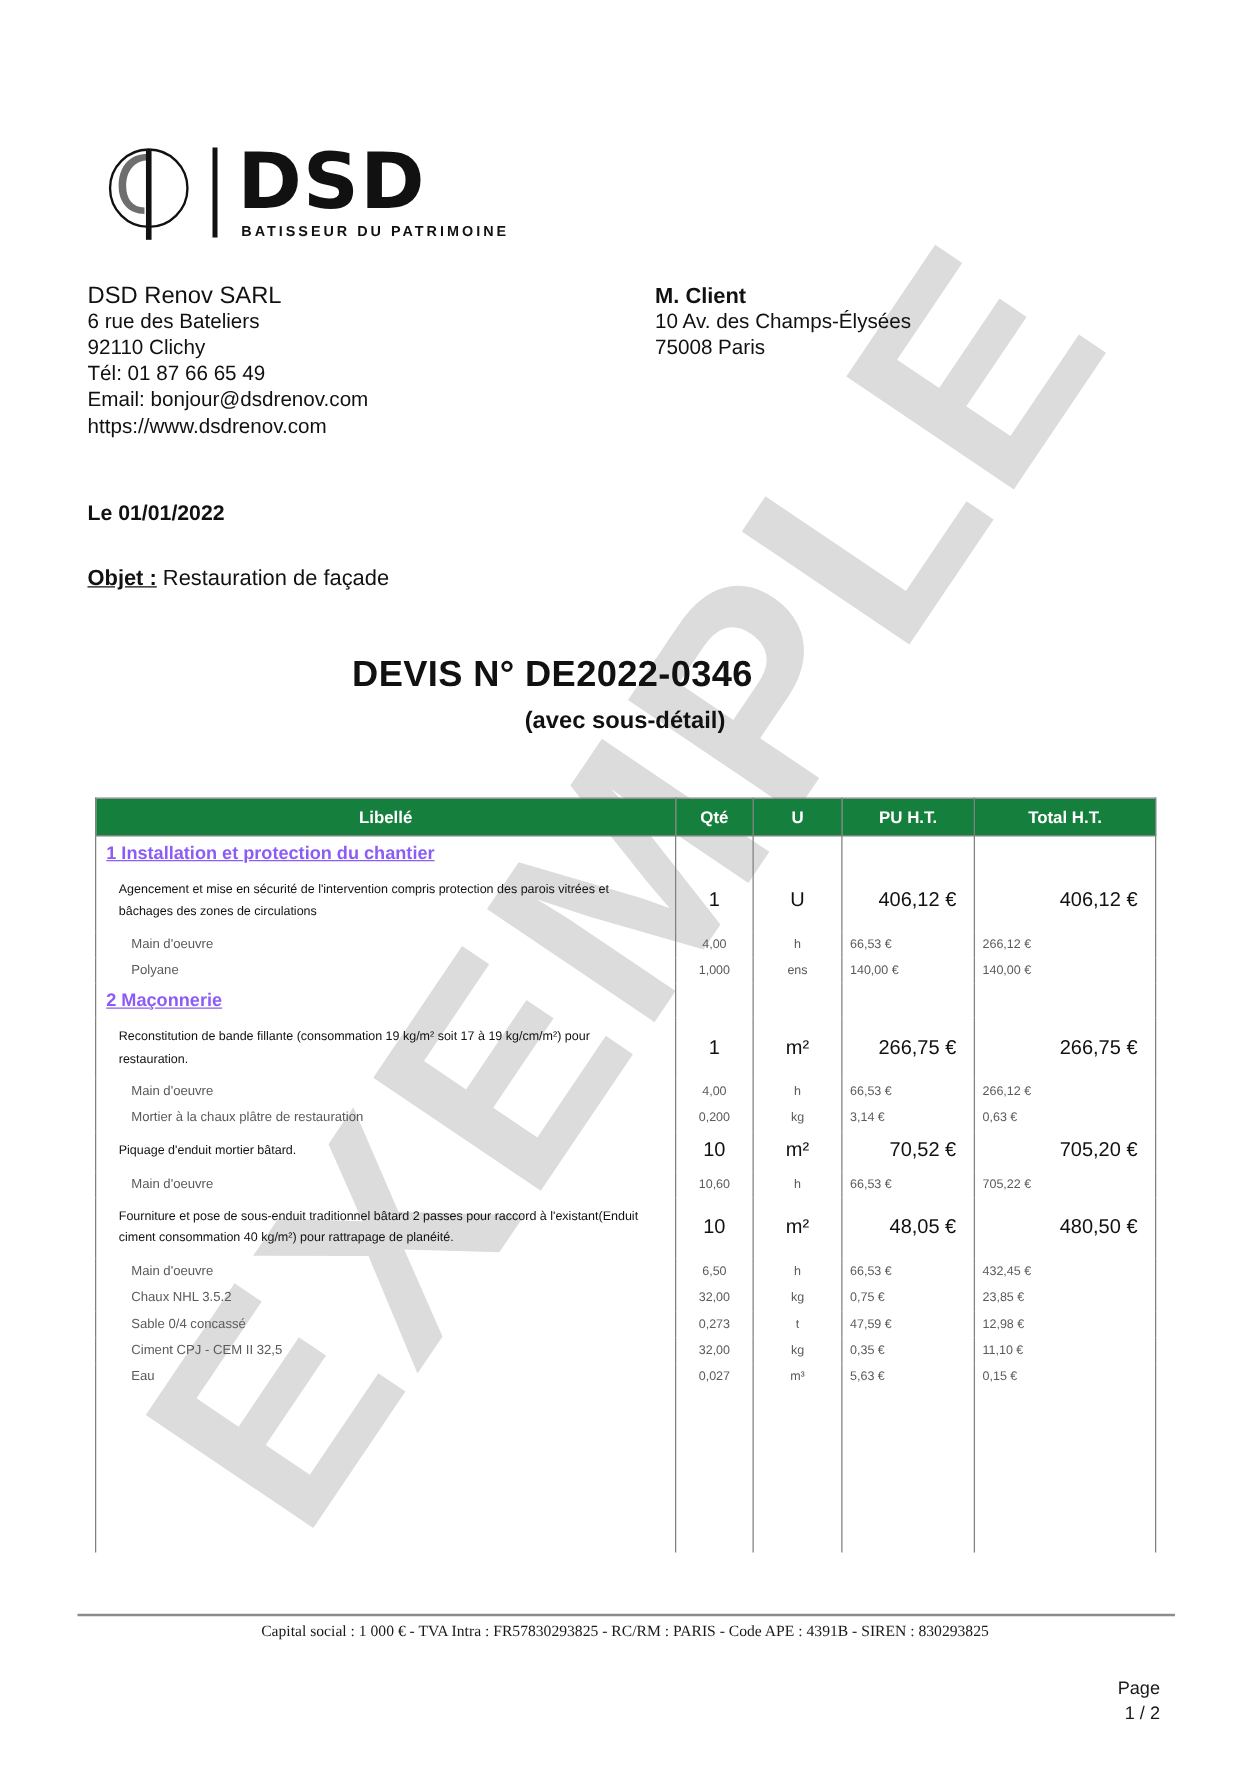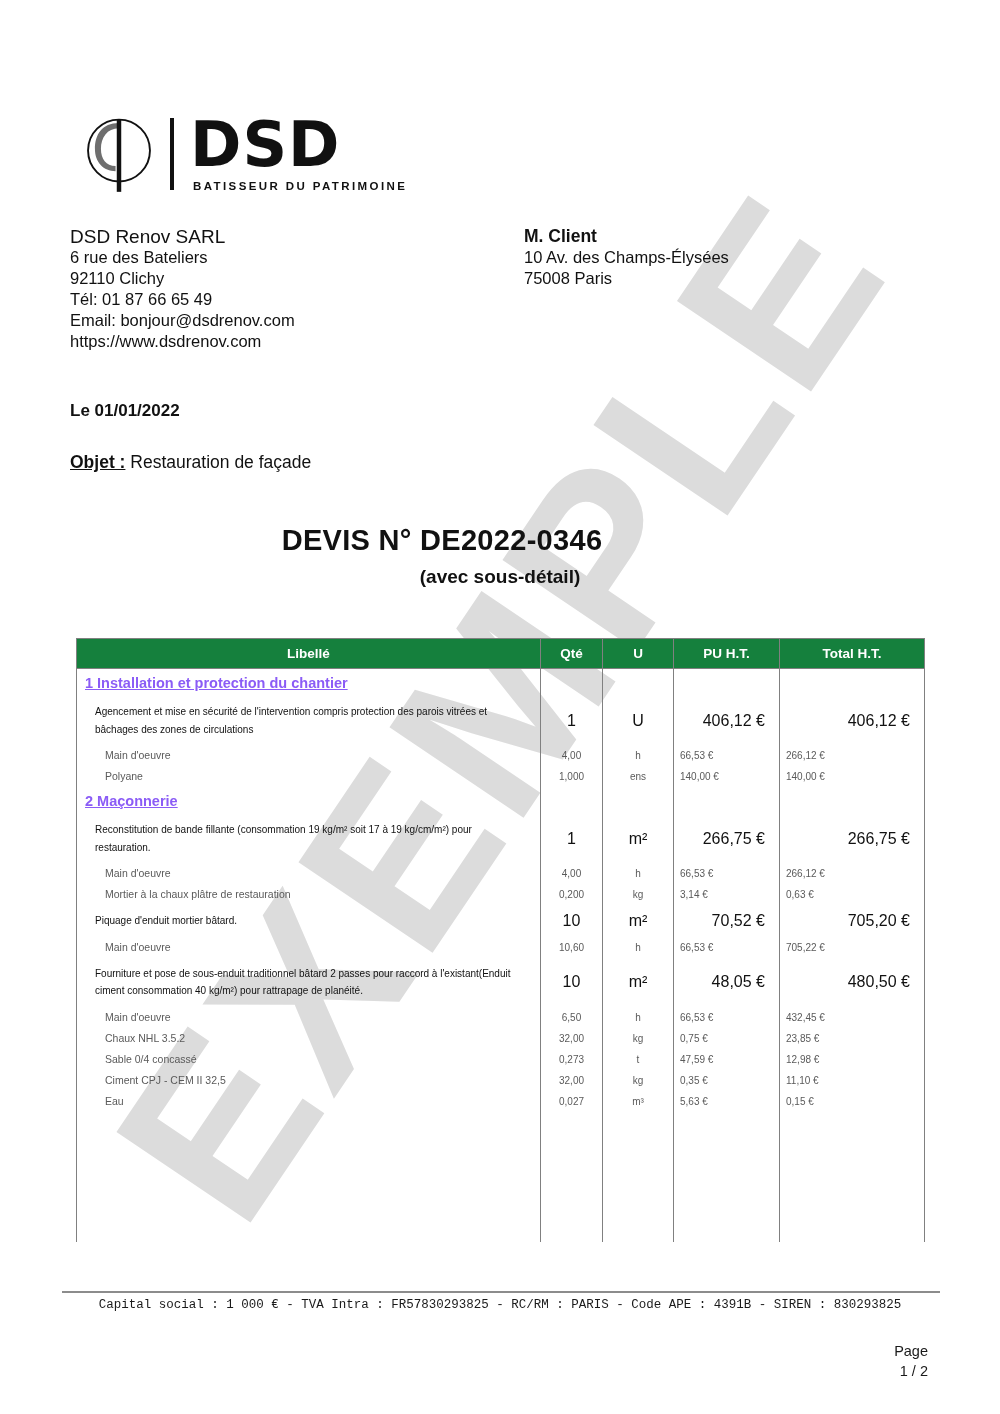--- a/index.html
+++ b/index.html
@@ -238,21 +238,21 @@
     width: 878px;
     height: 2px;
     background: #8c8c8c;
   }
   .footer-text {
     position: absolute;
     left: 0;
     top: 1298px;
     width: 1000px;
     text-align: center;
-    font-family: Liberation Mono, monospace;
+    font-family: Liberation Serif, serif;
     font-size: 12.5px;
     color: #1a1a1a;
   }
   .page-num {
     position: absolute;
     right: 72px;
     top: 1341px;
     text-align: right;
     font-size: 14.5px;
     line-height: 20px;

